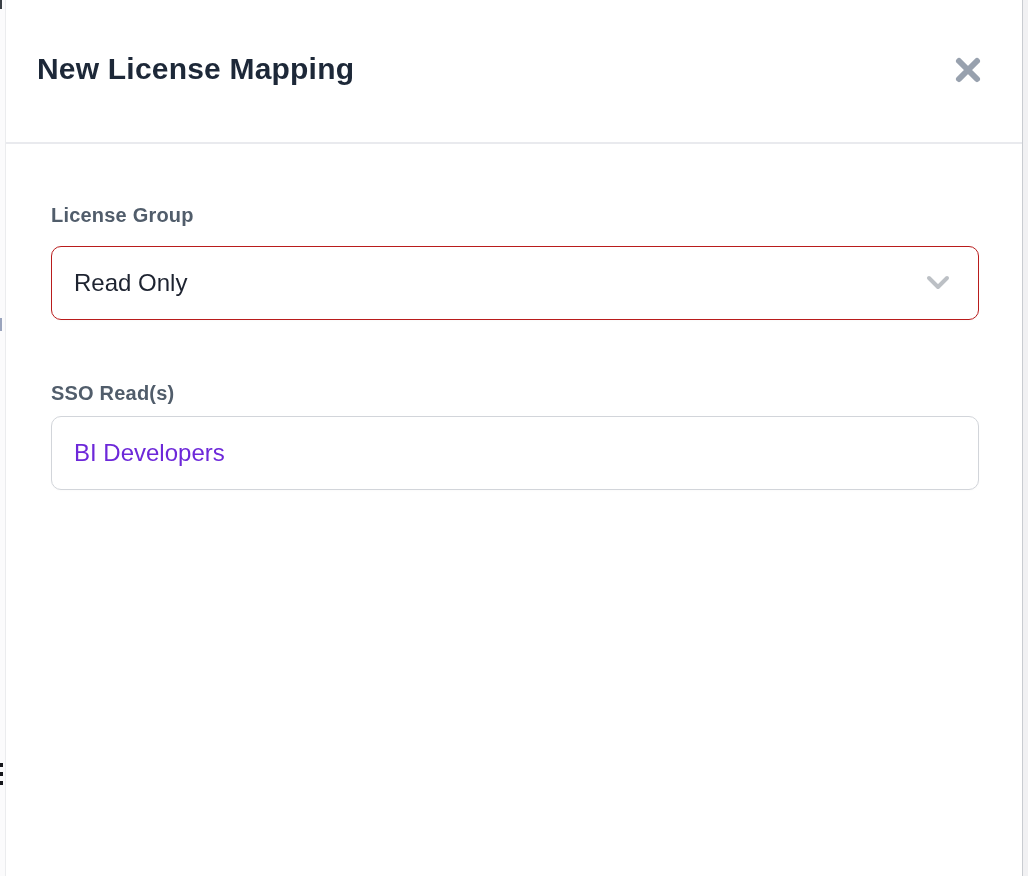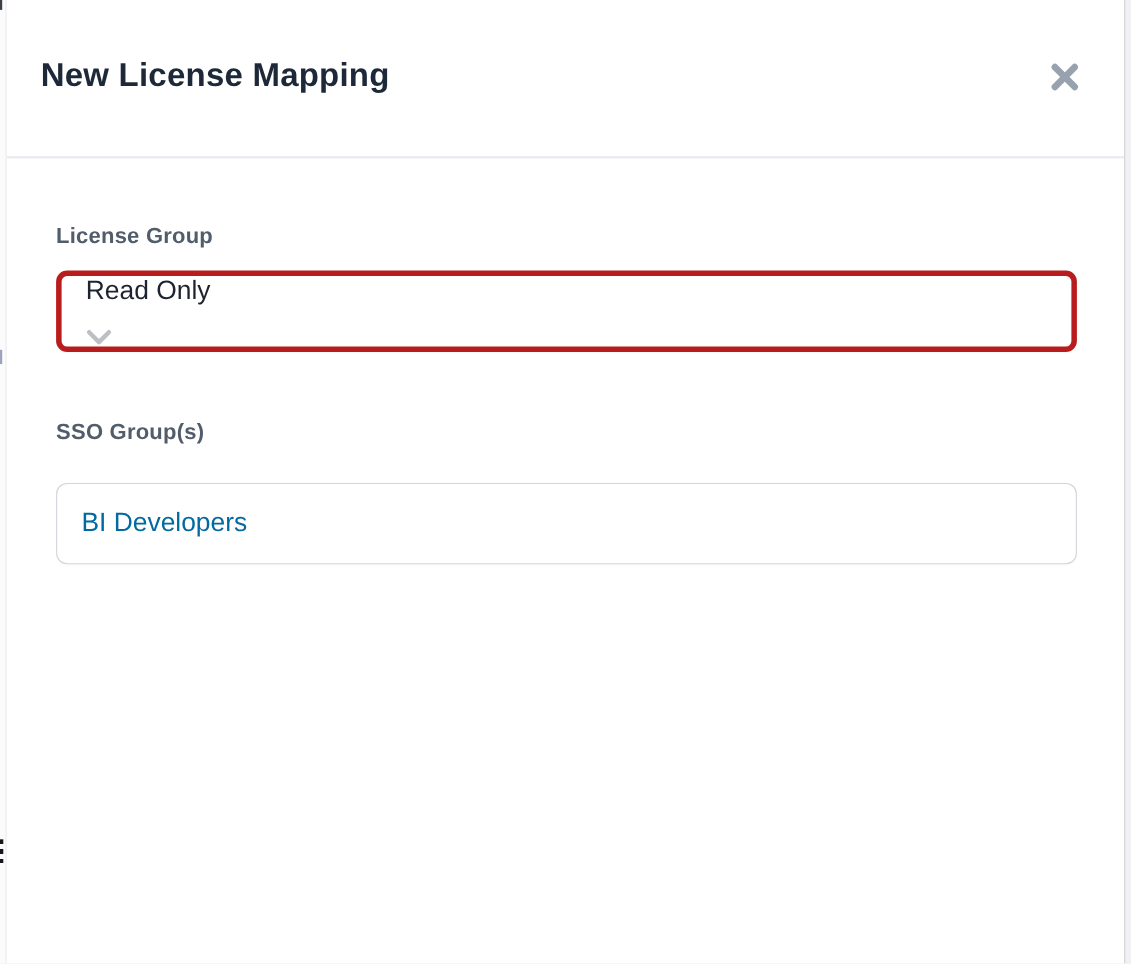--- a/index.html
+++ b/index.html
@@ -66,42 +66,41 @@
     font-size: 20px; font-weight: bold; color: #515d6b;
     letter-spacing: 0.2px;
   }
   .label-license { margin-top: 60px; }
   .label-sso { margin-top: 62px; }
 
   .select-box {
     margin-top: 19px;
     width: 928px; height: 74px;
     background: #ffffff;
-    border: 5px solid #b91c1c;
+    border: 1px solid #b91c1c;
     border-radius: 10px;
-    display: flex; align-items: flex-start;
+    display: flex; align-items: center;
     padding: 0 28px 0 22px;
     cursor: pointer;
     box-shadow: 0 1px 2px rgba(0,0,0,0.02);
-    flex-direction: column;
   }
   .select-value {
     flex: 1;
     font-size: 24px; color: #1d2330;
   }
 
   .text-input {
-    margin-top: 34px;
+    margin-top: 11px;
     width: 928px; height: 74px;
     background: #ffffff;
     border: 1px solid #d2d5da;
     border-radius: 10px;
     padding: 0 22px;
     font-family: "Liberation Sans", sans-serif;
-    font-size: 24px; color: #0369a1;
+    font-size: 24px; color: #6d28d9;
     outline: none;
     box-shadow: 0 1px 2px rgba(0,0,0,0.02);
   }
 
   .helper-text {
     margin-top: 22px;
     width: 850px;
     font-size: 24px; line-height: 40px;
     color: #6e7988;
   }
@@ -137,20 +136,20 @@
 
       <div class="select-box" role="combobox" aria-expanded="false">
         <span class="select-value">Read Only</span>
         <span style="display:flex;align-items:center;">
           <svg width="24" height="16" viewBox="0 0 24 16">
             <path d="M3 3 L12 12 L21 3" stroke="#bcc0c5" stroke-width="4" stroke-linecap="round" stroke-linejoin="round" fill="none"></path>
           </svg>
         </span>
       </div>
 
-      <label class="field-label label-sso">SSO Group(s)</label>
+      <label class="field-label label-sso">SSO Read(s)</label>
 
       <input class="text-input" type="text" value="BI Developers" style="">
 
 
     </div>
   </div>
 </div>
 
 </body></html>

